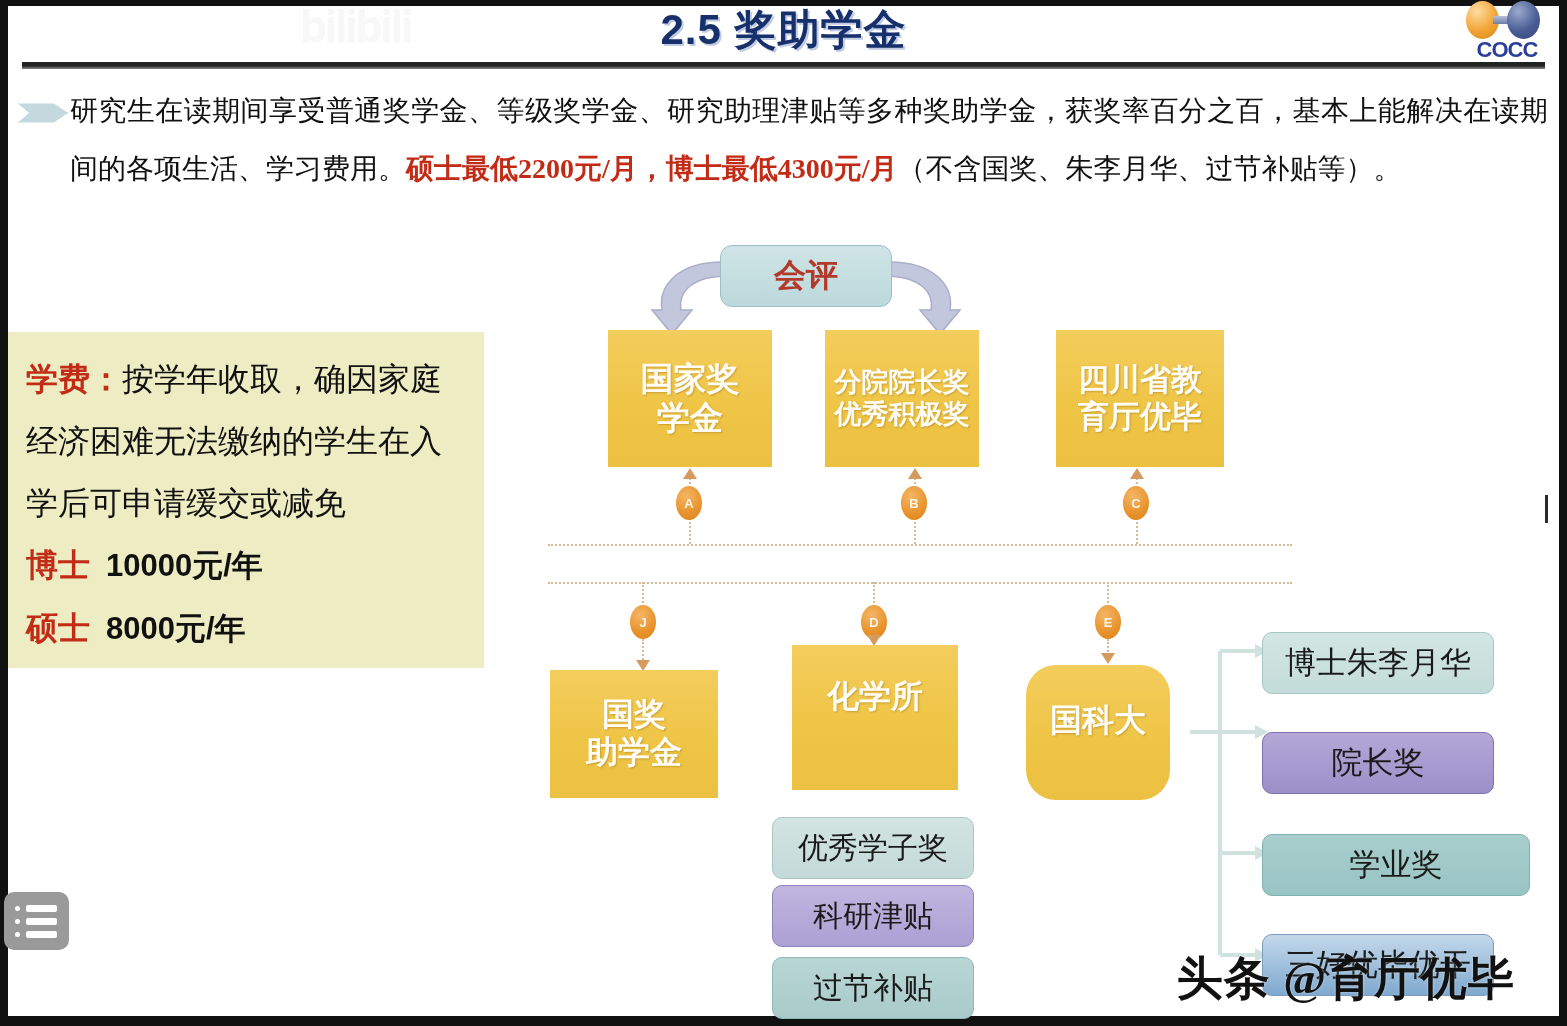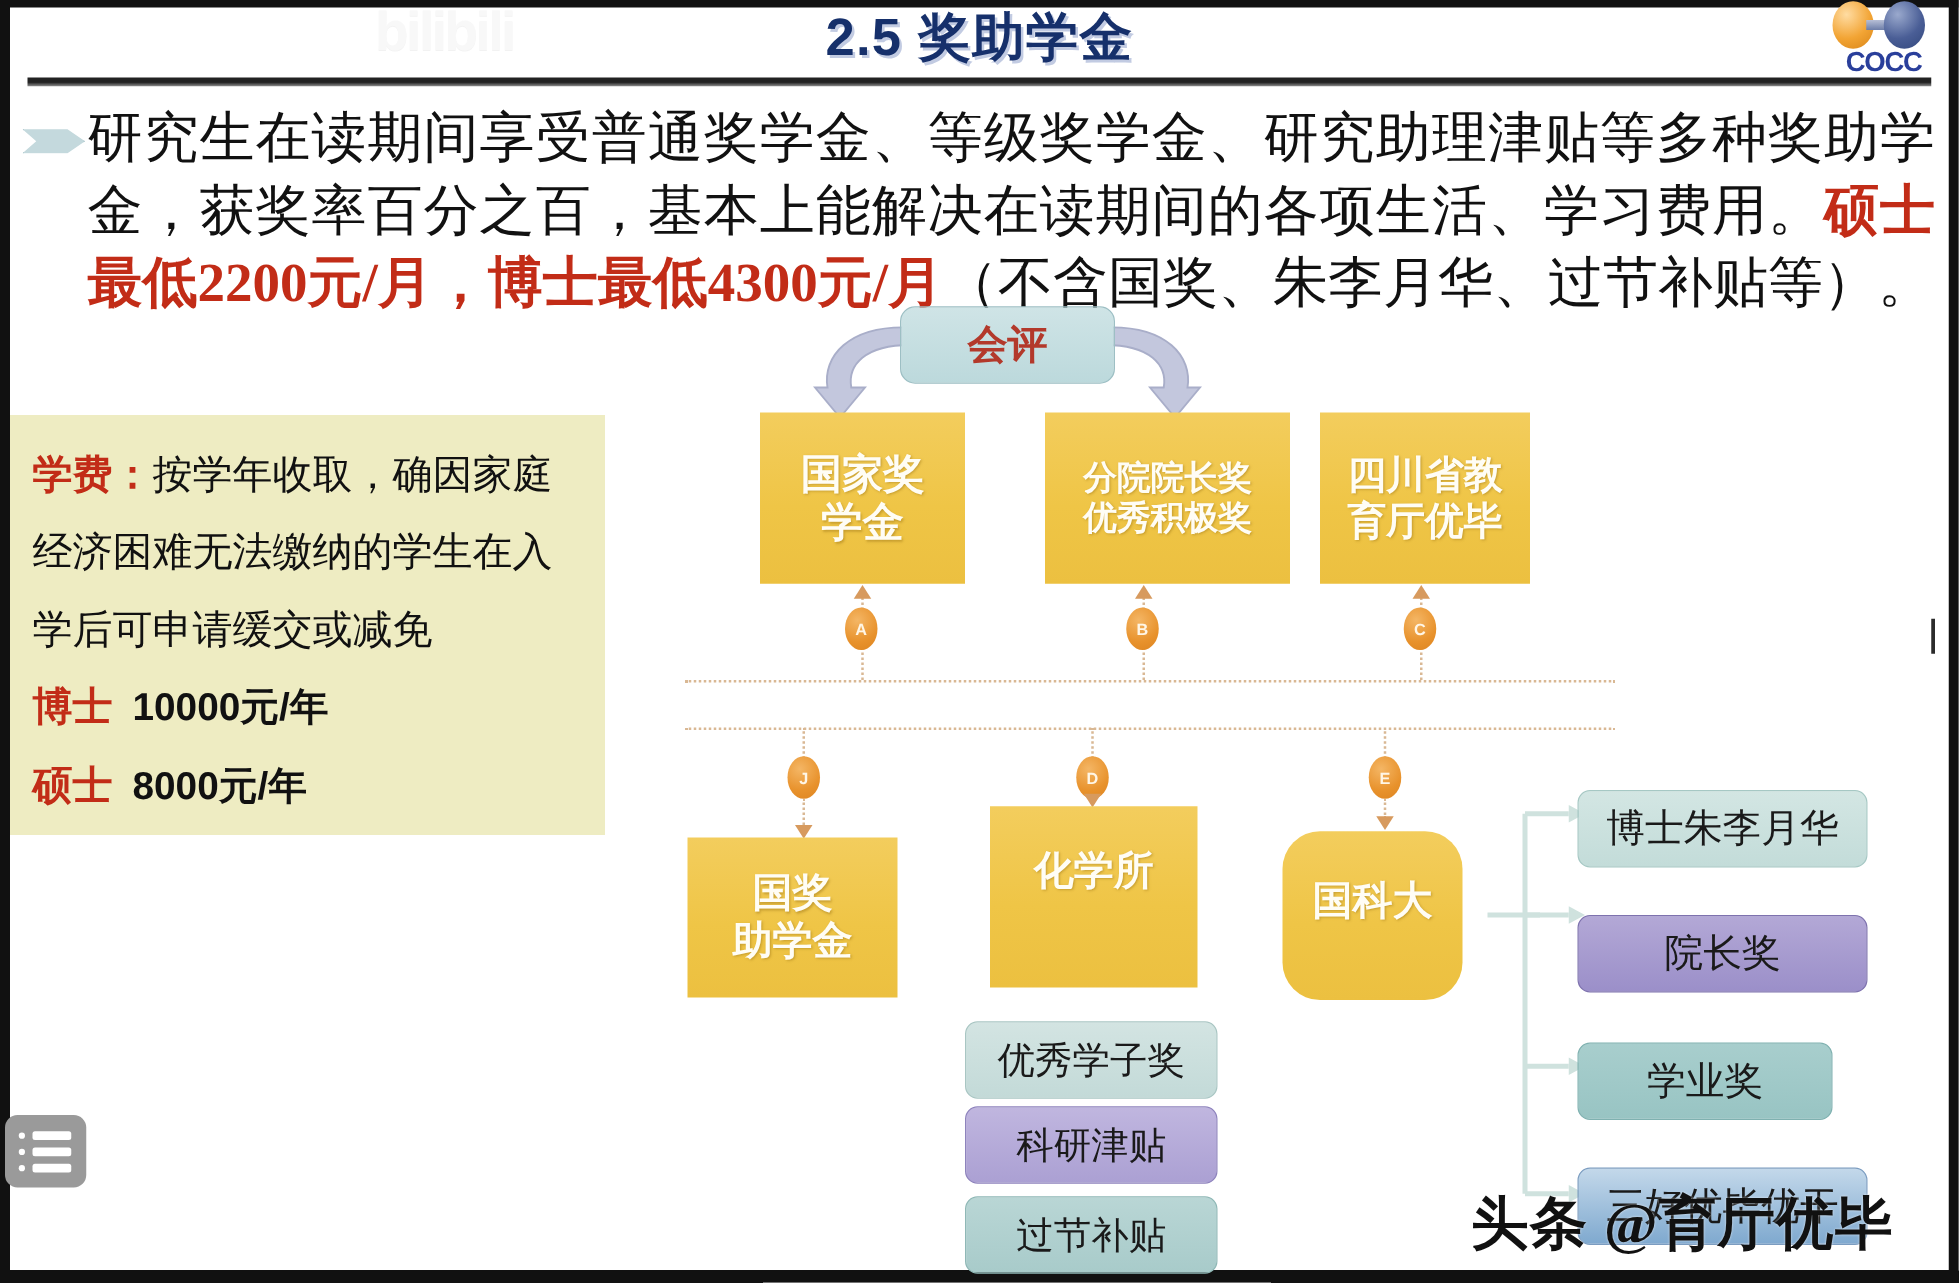--- a/index.html
+++ b/index.html
@@ -55,21 +55,21 @@
   #body-block{
     position:absolute;left:18px;top:82px;width:1530px;
   }
   #bullet-arrow{
     position:absolute;left:0px;top:16px;width:48px;height:28px;
     background:#c4d9dd;border:1px solid #9fbcc2;
     clip-path:polygon(0 18%,72% 18%,100% 50%,72% 82%,0 82%,22% 50%);
   }
   #para{
     margin-left:52px;width:1478px;
-    font-size:44px;line-height:58px;color:#111;font-weight:500;
+    font-size:28px;line-height:58px;color:#111;font-weight:500;
     text-align:justify;
   }
   #para .red{color:#c22c17;font-weight:bold;}
 
   
   #tuition-panel{
     position:absolute;left:8px;top:332px;width:476px;height:336px;
     background:#eeecc2;
     padding:16px 18px 0 18px;box-sizing:border-box;
   }
@@ -94,21 +94,21 @@
   }
   
   .gold{
     background:linear-gradient(to bottom,#f3cd5d 0%,#efc546 55%,#ecc040 100%);
     color:#fffdf5;font-weight:bold;
     font-family:"Liberation Sans", sans-serif;
     text-shadow:1px 1px 2px rgba(150,110,20,.45);
     line-height:1.18;
   }
   #node-guojia{left:88px;top:100px;width:164px;height:137px;font-size:33px;}
-  #node-fenyuan{left:316px;top:100px;width:196px;height:137px;font-size:27px;}
+  #node-fenyuan{left:305px;top:100px;width:154px;height:137px;font-size:27px;}
   #node-sichuan{left:536px;top:100px;width:168px;height:137px;font-size:31px;}
 
   #node-guojiang{left:30px;top:440px;width:168px;height:128px;font-size:32px;}
   #node-huaxue{left:272px;top:415px;width:166px;height:145px;font-size:32px;}
   #node-guokeda{left:506px;top:435px;width:144px;height:135px;font-size:32px;border-radius:30px;}
 
   
   .pill{
     position:absolute;box-sizing:border-box;border-radius:10px;
     display:flex;align-items:center;justify-content:center;
@@ -119,21 +119,21 @@
   #pill-keyan{left:252px;top:643px;width:202px;height:62px;
     background:linear-gradient(to bottom,#c0b6df,#aba0d3);border:1px solid #8e83bd;}
   #pill-guojie{left:252px;top:715px;width:202px;height:62px;
     background:linear-gradient(to bottom,#b9d6d5,#a8cbca);border:1px solid #8fb8b6;}
 
   
   #pill-zhuli{left:742px;top:390px;width:232px;height:62px;
     background:linear-gradient(to bottom,#d3e6e3,#c3dcd9);border:1px solid #a6c8c4;font-size:31px;}
   #pill-yuanzhang{left:742px;top:490px;width:232px;height:62px;
     background:linear-gradient(to bottom,#b3a8d6,#9b8fc9);border:1px solid #7e72ae;font-size:31px;}
-  #pill-xueye{left:742px;top:592px;width:204px;height:62px;
+  #pill-xueye{left:742px;top:592px;width:268px;height:62px;
     background:linear-gradient(to bottom,#a8cecd,#98c4c3);border:1px solid #7fb1b0;font-size:31px;justify-content:center;}
   #pill-sanhao{left:742px;top:692px;width:232px;height:62px;
     background:linear-gradient(to bottom,#c3d8ea,#7fa9cf);border:1px solid #7b9cc0;font-size:31px;}
 
   
   .rail{position:absolute;left:28px;width:744px;height:0;border-top:2px dotted #d9b894;}
   #rail-upper{top:314px;}
   #rail-lower{top:352px;}
 
   

